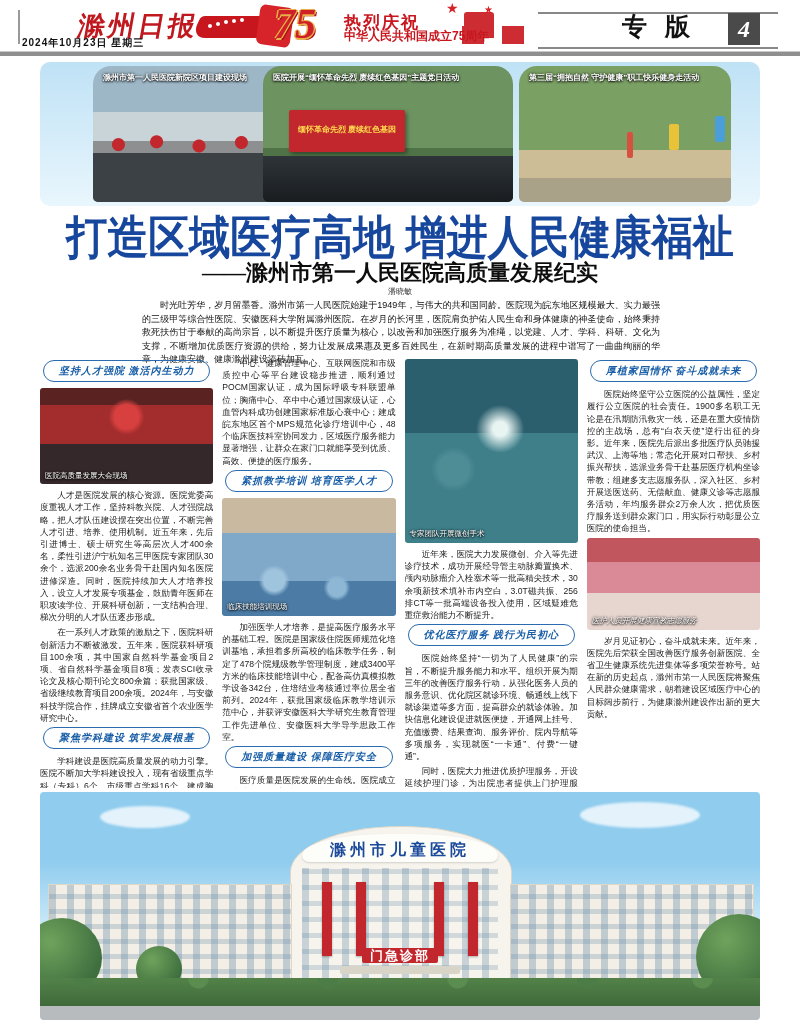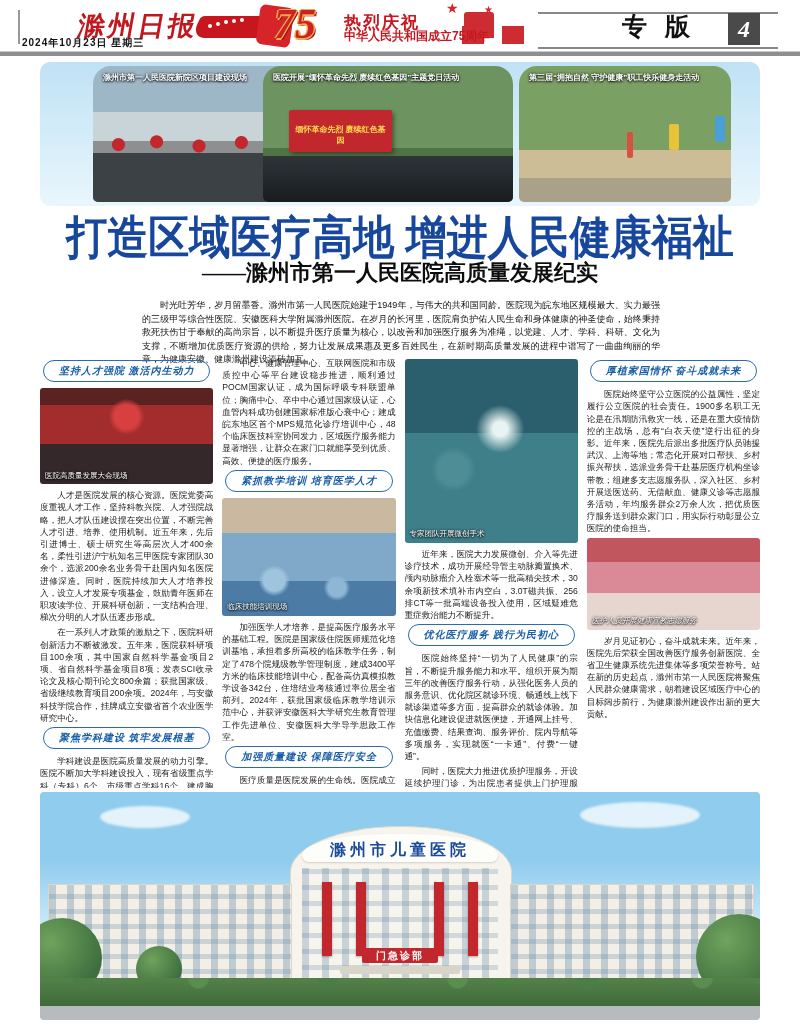--- a/index.html
+++ b/index.html
@@ -42,21 +42,21 @@
   .tp1{left:5px;width:212px;background:
         linear-gradient(180deg,#9db7c7 0 34%,#c9d4d8 34% 55%,#8d8f90 55% 78%,#6e7374 78% 100%); margin-left: 48px;}
   .tp1 .figs{position:absolute;bottom:0;left:0;right:0;height:70px;
         background:radial-gradient(circle 9px at 12% 18%,#c1272d 0 6px,transparent 7px),
                    radial-gradient(circle 9px at 30% 14%,#c1272d 0 6px,transparent 7px),
                    radial-gradient(circle 9px at 50% 20%,#c1272d 0 6px,transparent 7px),
                    radial-gradient(circle 9px at 70% 15%,#c1272d 0 6px,transparent 7px),
                    radial-gradient(circle 9px at 88% 19%,#c1272d 0 6px,transparent 7px),
                    linear-gradient(180deg,transparent 0 30%,#3c4146 30% 100%);}
   .tp2{left:223px;width:250px;background:linear-gradient(180deg,#6d9460 0 60%,#4f7347 60% 100%);}
-  .tp2 .flag{position:absolute;left:26px;top:44px;width:103px;height:42px;background:#c1272d;border-radius:2px;
+  .tp2 .flag{position:absolute;left:26px;top:44px;width:116px;height:42px;background:#c1272d;border-radius:2px;
              box-shadow:2px 2px 4px rgba(0,0,0,.4);}
   .tp2 .flagtxt{position:absolute;left:4px;top:14px;right:4px;color:#ffd94d;font-size:8px;font-weight:bold;text-align:center;}
   .tp2 .crowd{position:absolute;bottom:0;left:0;right:0;height:46px;background:linear-gradient(180deg,#2e3438,#191d20);}
   .tp3{left:479px;width:212px;background:linear-gradient(180deg,#7ba064 0 62%,#cdbd97 62% 82%,#a9a188 82% 100%);}
   .tp3 .fl{position:absolute;width:10px;height:26px;border-radius:2px;}
   .tcap{position:absolute;top:6px;left:10px;right:10px;color:#fff;font-size:8px;font-weight:bold;
         text-shadow:0 0 3px rgba(0,0,0,.9),0 1px 2px rgba(0,0,0,.9);}
 
   
   .headline{position:absolute;top:210px;left:40px;width:720px;text-align:center;color:#17479d;
@@ -104,21 +104,21 @@
             text-align:center;letter-spacing:4px;line-height:32px;box-shadow:0 1px 2px rgba(0,0,0,.15);}
   .wing{position:absolute;top:92px;height:104px;background:#f3efe7;border:1px solid #ded7c8;
         background-image:repeating-linear-gradient(90deg,rgba(110,145,170,.38) 0 7px,transparent 7px 18px),
                          repeating-linear-gradient(0deg,rgba(110,145,170,.30) 0 5px,transparent 5px 15px);}
   .wingL{left:8px;width:242px;} .wingR{left:470px;width:242px;}
   .towerwin{position:absolute;left:262px;top:76px;width:196px;height:118px;
         background-image:repeating-linear-gradient(90deg,rgba(110,145,170,.35) 0 7px,transparent 7px 20px),
                          repeating-linear-gradient(0deg,rgba(110,145,170,.28) 0 5px,transparent 5px 16px);}
   .rbanner{position:absolute;top:90px;width:10px;height:74px;background:#c1272d;box-shadow:0 1px 2px rgba(0,0,0,.3);}
   .entrance{position:absolute;left:322px;top:156px;width:76px;height:15px;background:#c1272d;color:#fff;
-            font-size:10px;font-weight:bold;text-align:center;line-height:15px;letter-spacing:2px;border-radius:2px;}
+            font-size:13px;font-weight:bold;text-align:center;line-height:15px;letter-spacing:2px;border-radius:2px;}
   .canopy{position:absolute;left:300px;top:174px;width:120px;height:8px;background:#d9d4c8;border-radius:2px;}
   .hedge{position:absolute;left:0;bottom:14px;width:720px;height:28px;
          background:radial-gradient(circle 16px at 6% 0,#4d7d46 0 60%,transparent 70%),
                     radial-gradient(circle 16px at 22% 0,#5b8c50 0 60%,transparent 70%),
                     radial-gradient(circle 16px at 40% 0,#4d7d46 0 60%,transparent 70%),
                     radial-gradient(circle 16px at 58% 0,#5b8c50 0 60%,transparent 70%),
                     radial-gradient(circle 16px at 76% 0,#4d7d46 0 60%,transparent 70%),
                     radial-gradient(circle 16px at 92% 0,#5b8c50 0 60%,transparent 70%),
                     linear-gradient(180deg,#538249,#3f6a3a);}
   .road{position:absolute;left:0;bottom:0;width:720px;height:14px;background:#b7bbbe;}
@@ -168,20 +168,21 @@
     <div class="tphoto tp3">
       <div class="fl" style="left:150px;top:58px;background:#e8c33a;"></div>
       <div class="fl" style="left:196px;top:50px;background:#4a9fd8;"></div>
       <div class="fl" style="left:108px;top:66px;background:#d8503f;width:6px;"></div>
       <div class="tcap">第三届“拥抱自然 守护健康”职工快乐健身走活动</div>
     </div>
   </div>
 
   <div class="headline">打造区域医疗高地  增进人民健康福祉</div>
   <div class="subhead">——滁州市第一人民医院高质量发展纪实</div>
+  <div class="byline">潘晓敏</div>
 
   <div class="intro">时光吐芳华，岁月留墨香。滁州市第一人民医院始建于1949年，与伟大的共和国同龄。医院现为皖东地区规模最大、实力最强的三级甲等综合性医院、安徽医科大学附属滁州医院。在岁月的长河里，医院肩负护佑人民生命和身体健康的神圣使命，始终秉持救死扶伤甘于奉献的高尚宗旨，以不断提升医疗质量为核心，以改善和加强医疗服务为准绳，以党建、人才、学科、科研、文化为支撑，不断增加优质医疗资源的供给，努力让发展成果惠及更多百姓民生，在新时期高质量发展的进程中谱写了一曲曲绚丽的华章，为健康安徽、健康滁州建设添砖加瓦。</div>
 
   <div class="cols">
 
     <div class="col">
       <div class="capsule">坚持人才强院 激活内生动力</div>
       <div class="aphoto ph-c1">
         <div class="acap">医院高质量发展大会现场</div>
       </div>

